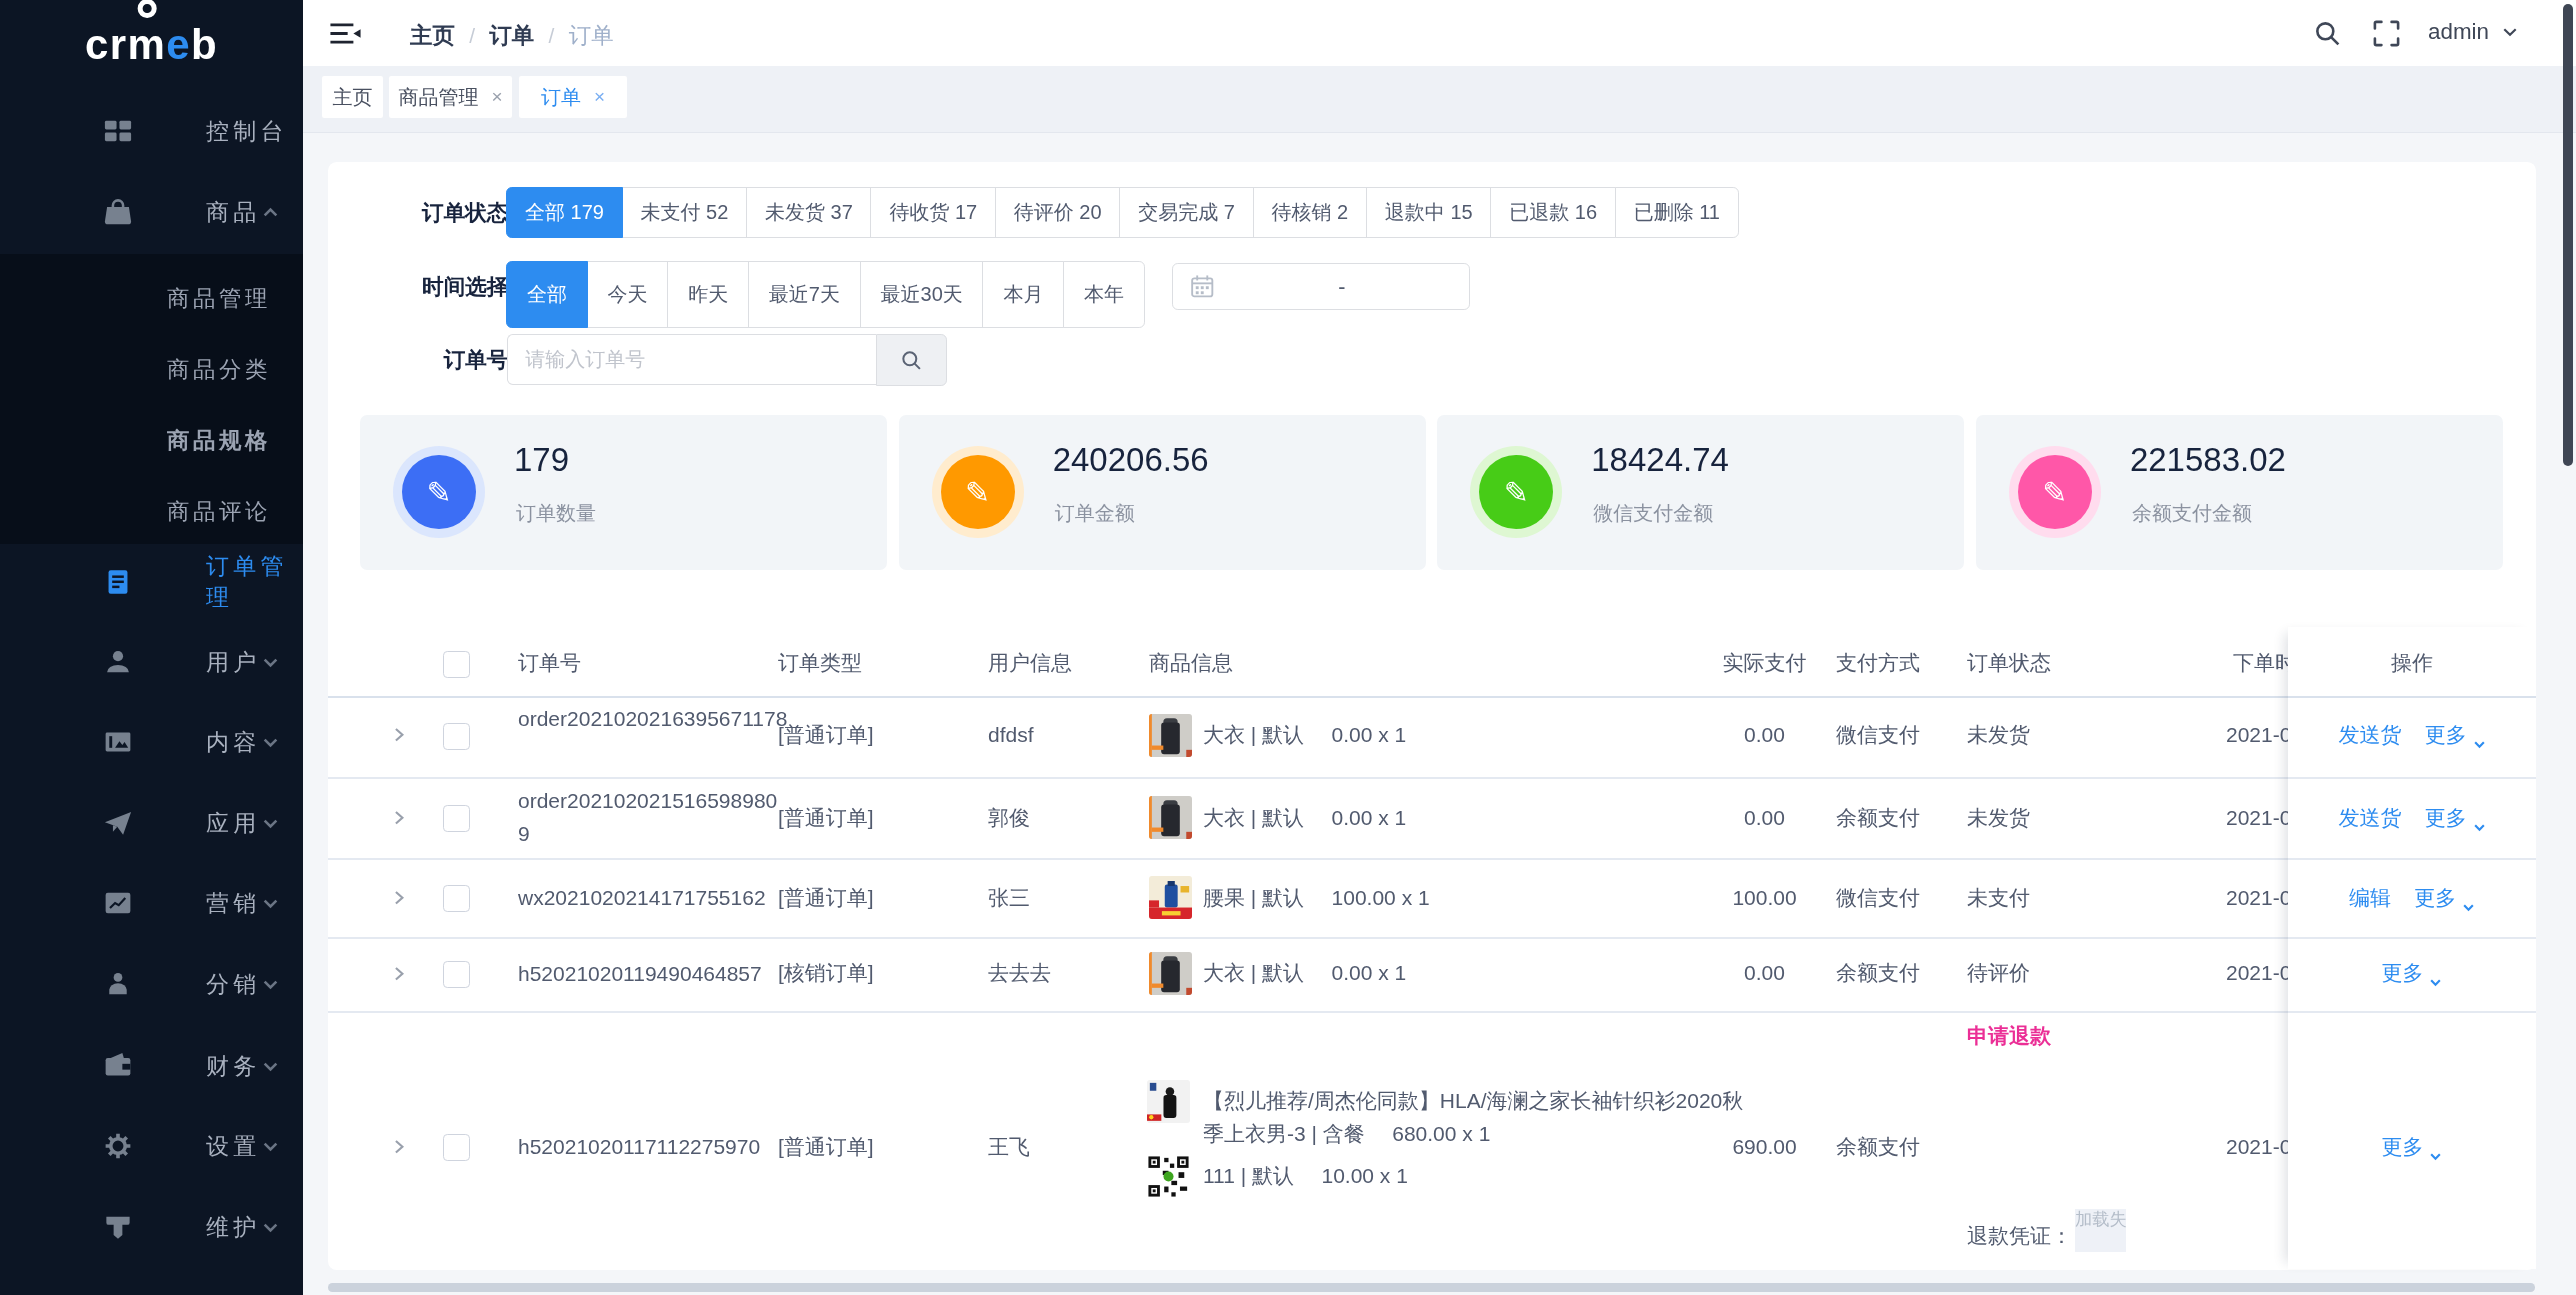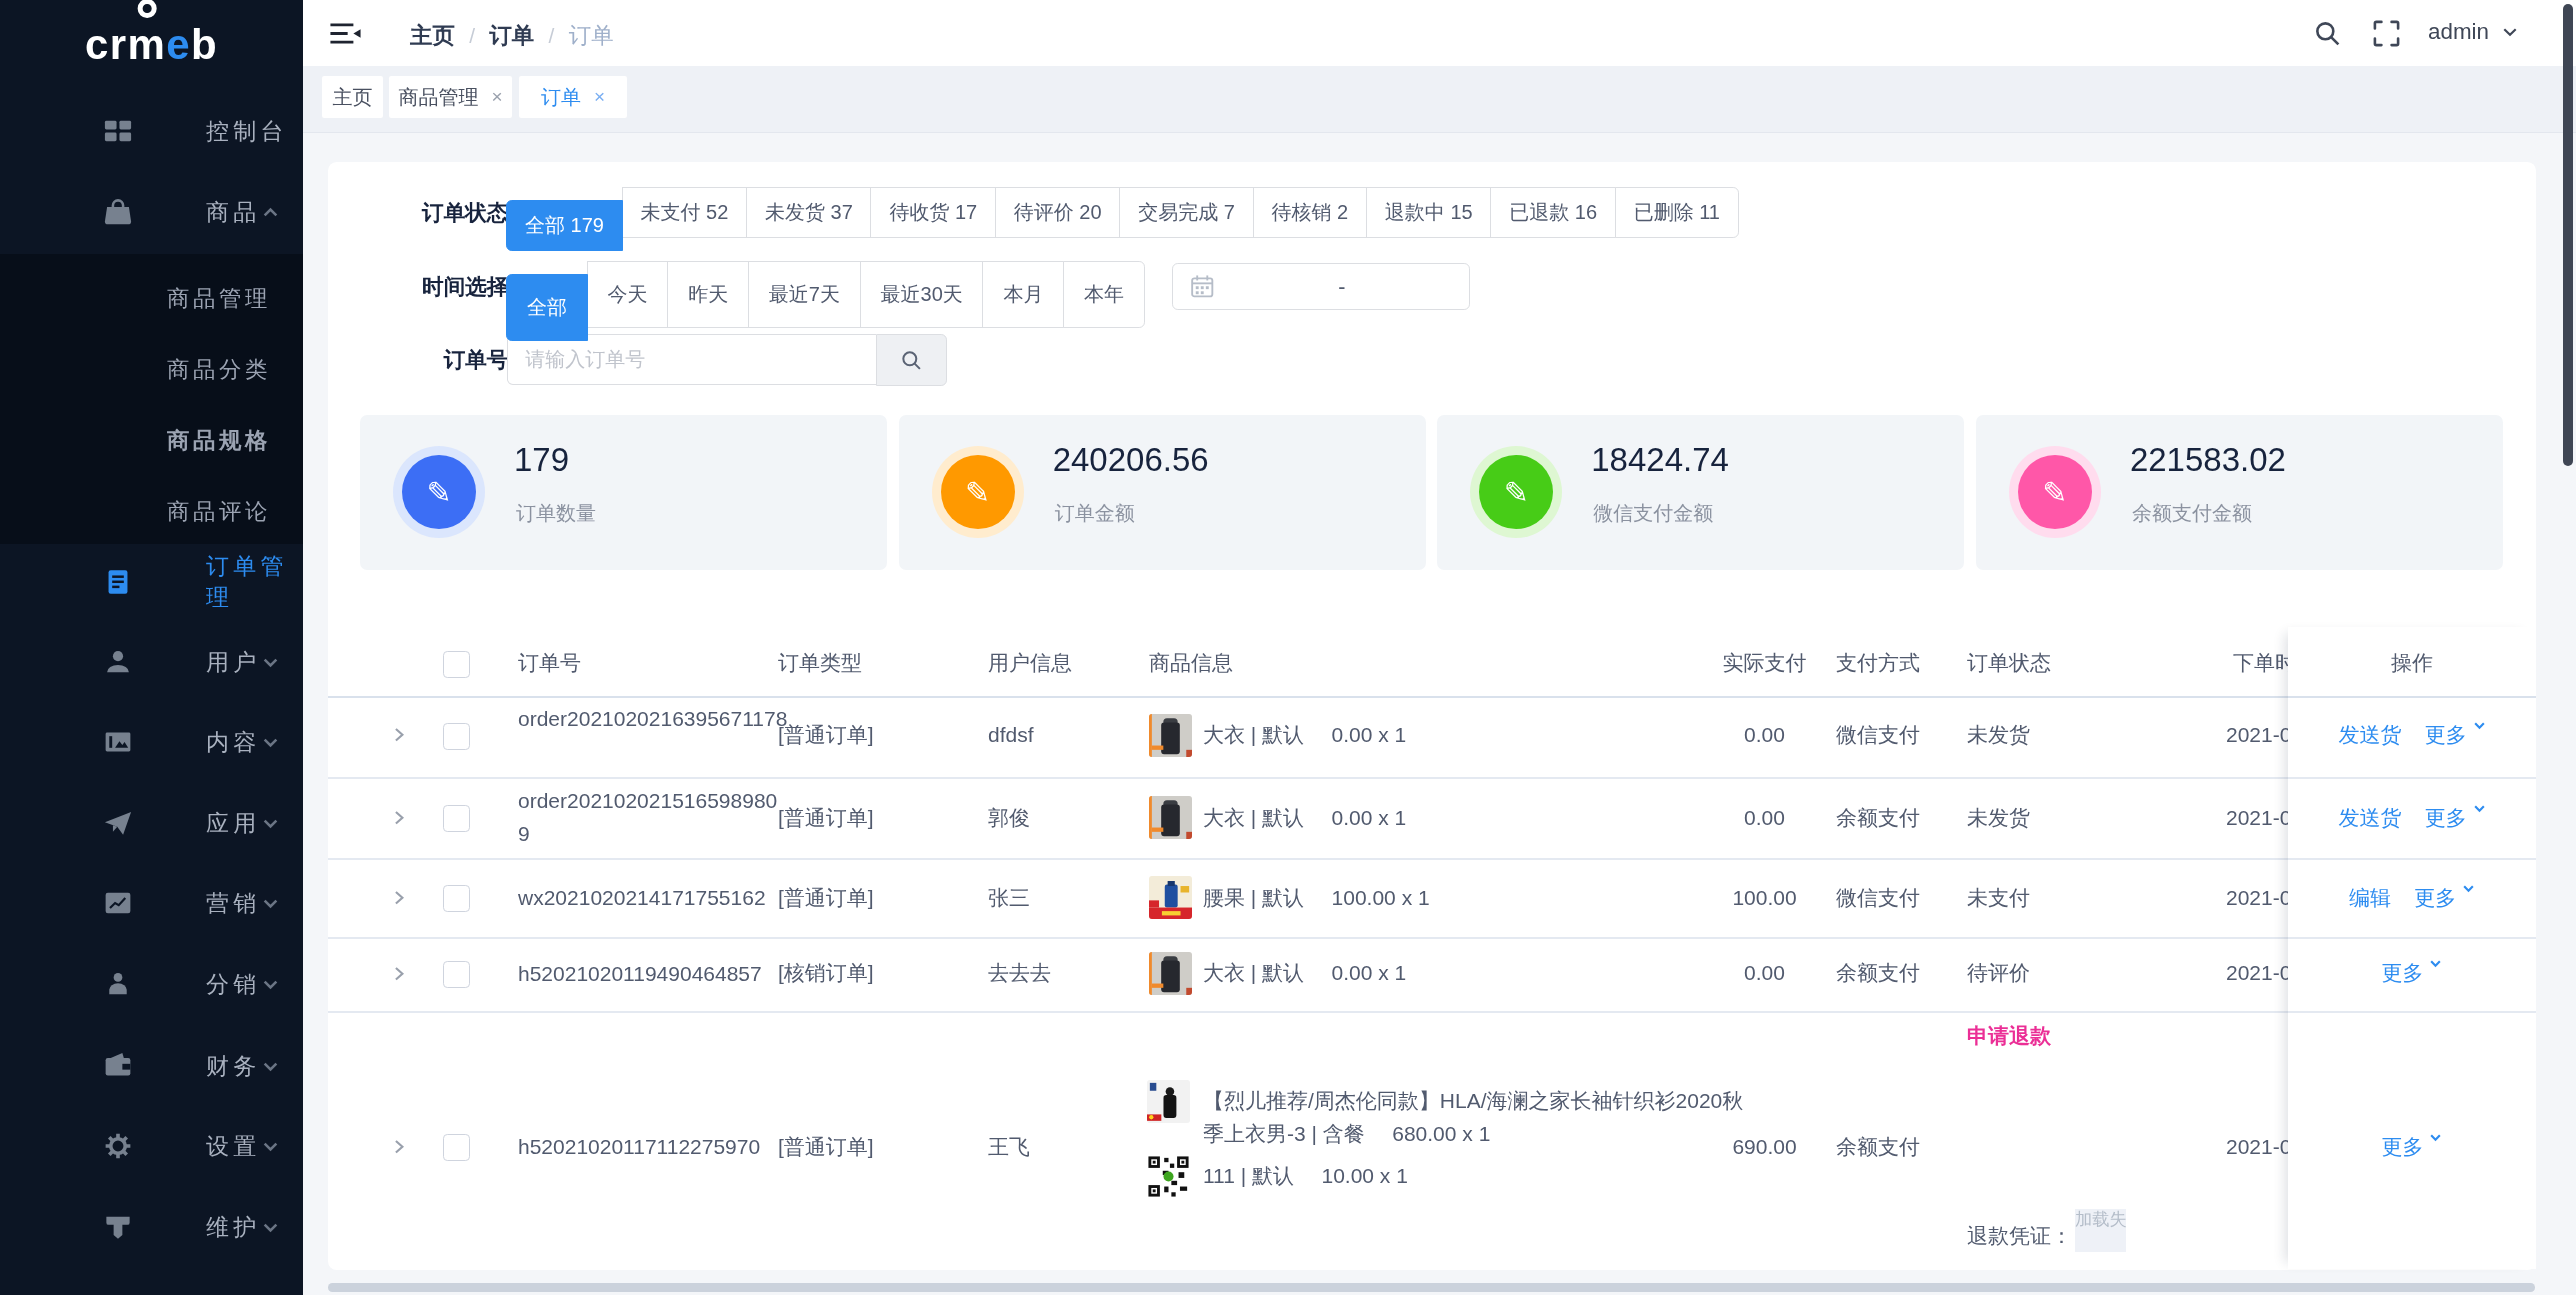--- a/index.html
+++ b/index.html
@@ -35,21 +35,21 @@
     font-size:20px;color:#495060;cursor:pointer;}
   .tab .tclose{margin-left:13px;font-size:19px;color:#9aa1ad;}
   .tab.active{color:#2d8cf0;}
   .tab.active .tclose{color:#79aef2;}
   
   .card{position:absolute;left:328px;top:162px;width:2208px;height:1108px;background:#fff;border-radius:8.7px;}
   .flabel{position:absolute;left:72px;width:130px;text-align:right;font-size:21.6px;font-weight:700;color:#17233d;height:52px;line-height:52px;}
   .btn-group{position:absolute;display:flex;}
   .fbtn{height:49px;line-height:49px;padding:0 18px;background:#fff;border:1.4px solid #dcdee2;margin-left:-1.4px;
     font-size:20px;color:#515a6e;white-space:nowrap;cursor:pointer;}
-  .fbtn:first-child{border-radius:5.8px 0 0 5.8px;margin-left:0;margin-top:13px;}
+  .fbtn:first-child{border-radius:5.8px 0 0 5.8px;margin-left:0;}
   .fbtn:last-child{border-radius:0 5.8px 5.8px 0;}
   .fbtn.active{background:#2d8cf0;border-color:#2d8cf0;color:#fff;position:relative;z-index:2;}
   .tbtn{padding:8px 20px;}
   .datebox{position:absolute;left:844px;top:101px;width:296px;height:45px;border:1.4px solid #dcdee2;border-radius:5.8px;background:#fff;
     display:flex;align-items:center;cursor:pointer;}
   .datebox .dsep{flex:1;text-align:center;font-size:21.6px;color:#515a6e;}
   .order-input{position:absolute;left:179px;top:172px;width:333px;height:49px;border:1.4px solid #dcdee2;border-right:none;border-radius:5.8px 0 0 5.8px;
     padding:0 17.3px;font-size:20px;color:#515a6e;outline:none;}
   .order-input::placeholder{color:#c0c4cc;}
   .search-addon{position:absolute;left:548px;top:172px;width:71px;height:52px;background:#eef0f3;border:1.4px solid #dcdee2;
@@ -66,21 +66,21 @@
   .tbl{position:absolute;left:0;top:465px;width:2208px;height:642px;}
   .cell{position:absolute;height:32px;line-height:32px;font-size:21px;color:#515a6e;white-space:nowrap;}
   .hcell{color:#515a6e;}
   .rowline{position:absolute;left:0;width:2208px;height:2.2px;background:#e4e9f1;}
   .hdline{position:absolute;left:0;width:2208px;height:2.2px;background:#d9e1ec;}
   .chk{position:absolute;width:24.5px;height:24.5px;border:1.4px solid #cfd4de;border-radius:4.3px;background:#fff;cursor:pointer;}
   .expand{position:absolute;width:21.6px;height:21.6px;cursor:pointer;}
   .ordno{position:absolute;width:270px;font-size:21px;color:#515a6e;line-height:33px;word-break:break-all;white-space:normal;}
   .thumb{position:absolute;width:43px;height:43px;border-radius:2.9px;overflow:hidden;}
   .paycell{position:absolute;left:1357px;width:159px;text-align:center;}
-  .alink{color:#2d8cf0;cursor:pointer;display:inline-flex;align-items:flex-start;}
+  .alink{color:#2d8cf0;cursor:pointer;display:inline-flex;align-items:flex-end;}
   .alink svg{margin-left:5.8px;}
   .actions{position:absolute;width:248px;text-align:center;font-size:21px;height:32px;line-height:32px;white-space:nowrap;}
   .actions .alink{margin:0 8.7px;}
   .fixedcol{position:absolute;left:1960px;top:0;width:248px;height:642px;background:#fff;
     box-shadow:-8.7px 0 11.5px -5.8px rgba(20,35,60,0.14);z-index:5;}
   .refund-status{position:absolute;font-size:21px;font-weight:700;color:#eb2f96;height:32px;line-height:32px;}
   .refund-lines{position:absolute;font-size:21px;color:#515a6e;line-height:33px;white-space:nowrap;}
   .voucher-box{width:51px;height:43px;background:#eef1f7;color:#b4bdc9;font-size:17.3px;line-height:21.6px;
     text-align:center;overflow:hidden;display:inline-block;vertical-align:bottom;margin-left:2.9px;}
   

